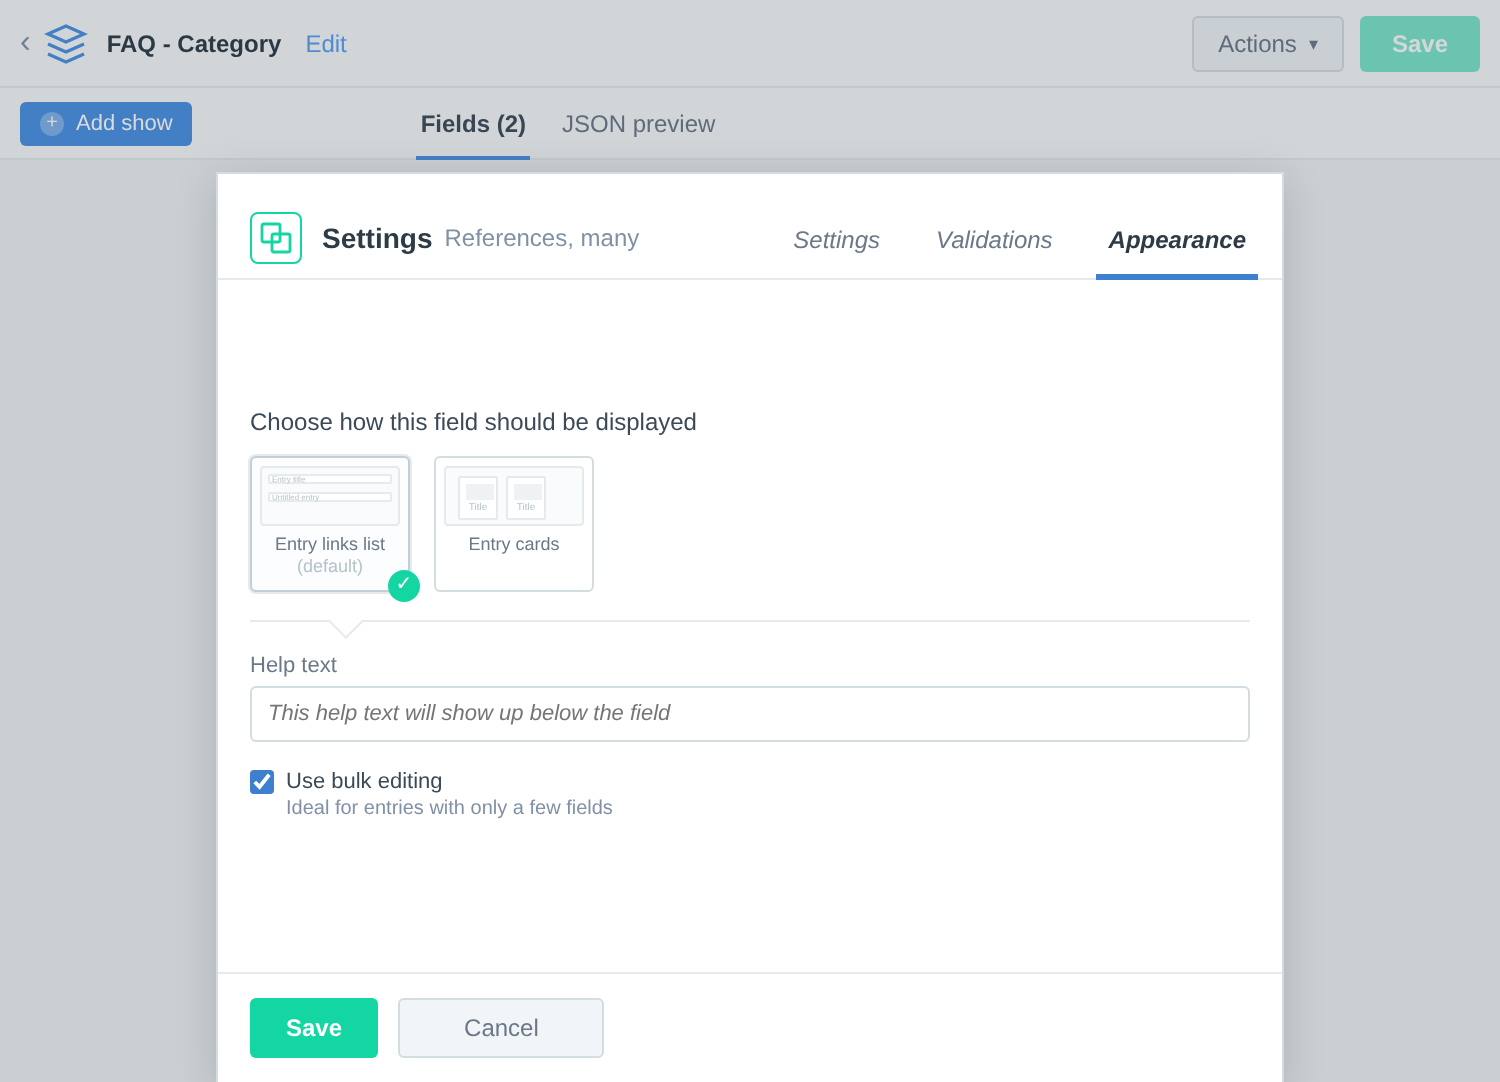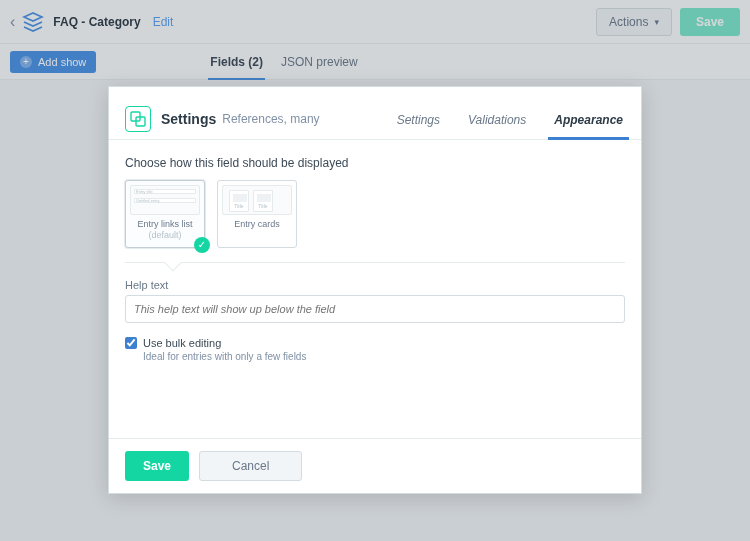--- a/index.html
+++ b/index.html
@@ -36,21 +36,21 @@
   .field-icon svg { width: 16px; height: 16px; }
   .field-name { font-size: 14px; font-weight: 700; color: #2d3b47; }
   .field-type { font-size: 12px; color: #8091a5; margin-left: 6px; }
   .modal-head-spacer { flex: 1; }
   .modal-tabs { display: flex; gap: 24px; align-self: stretch; font-style: italic; }
   .modal-tab { font-size: 12px; color: #6a7889; padding: 14px 2px 12px; cursor: pointer; position: relative; }
   .modal-tab.active { color: #2d3b47; font-weight: 700; }
   .modal-tab.active::after { content: ""; position: absolute; left: -4px; right: -4px; bottom: -1px; height: 3px; background: #3c80cf; }
 
   .modal-body { padding: 16px; position: relative; }
-  .section-label { font-size: 12px; color: #3c4a57; margin-bottom: 10px; }
+  .section-label { font-size: 12px; color: #3c4a57; margin-bottom: 10px; margin-top: 48px; }
   .appearance-row { display: flex; gap: 12px; padding-bottom: 14px; border-bottom: 1px solid #e5ebed; position: relative; }
 
   .opt-card { width: 80px; border: 1px solid #d3dce0; border-radius: 3px; padding: 4px 4px 6px; text-align: center; font-size: 9px; color: #6a7889; background: #fff; cursor: pointer; position: relative; }
   .opt-card .preview { height: 30px; border: 1px solid #e5ebed; border-radius: 2px; margin-bottom: 4px; background: #fafbfc; position: relative; }
   .opt-card .cap { line-height: 1.2; }
   .opt-card .cap .muted { color: #b4c3ca; }
 
   .opt-card.selected { border-color: #c3ced6; box-shadow: 0 0 0 1px #e5ebed; background: #fcfdfe; }
   .opt-card.selected .check { position: absolute; right: -6px; bottom: -6px; width: 16px; height: 16px; border-radius: 50%; background: #14d6a2; display: flex; align-items: center; justify-content: center; color: #fff; font-size: 10px; line-height: 1; }
 

